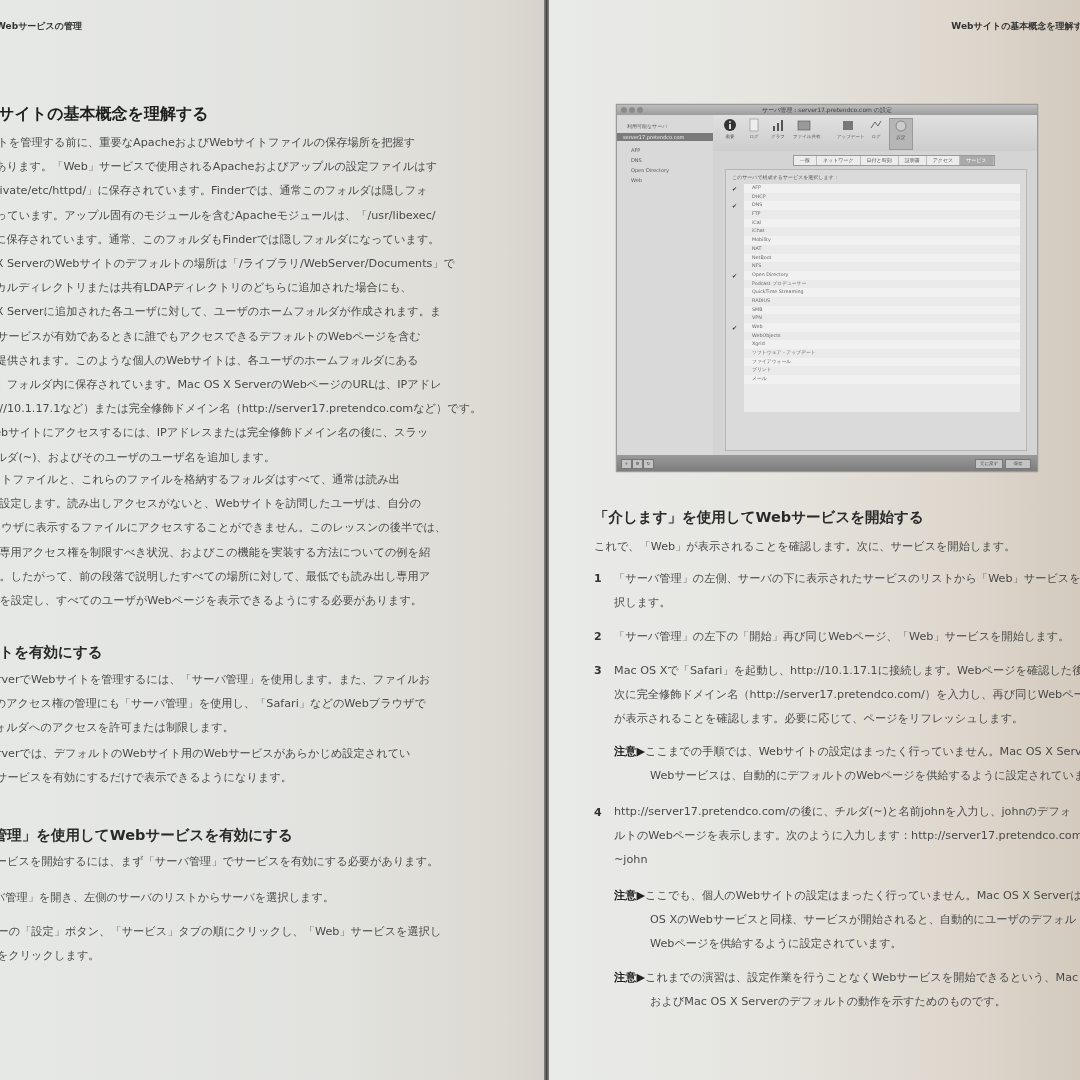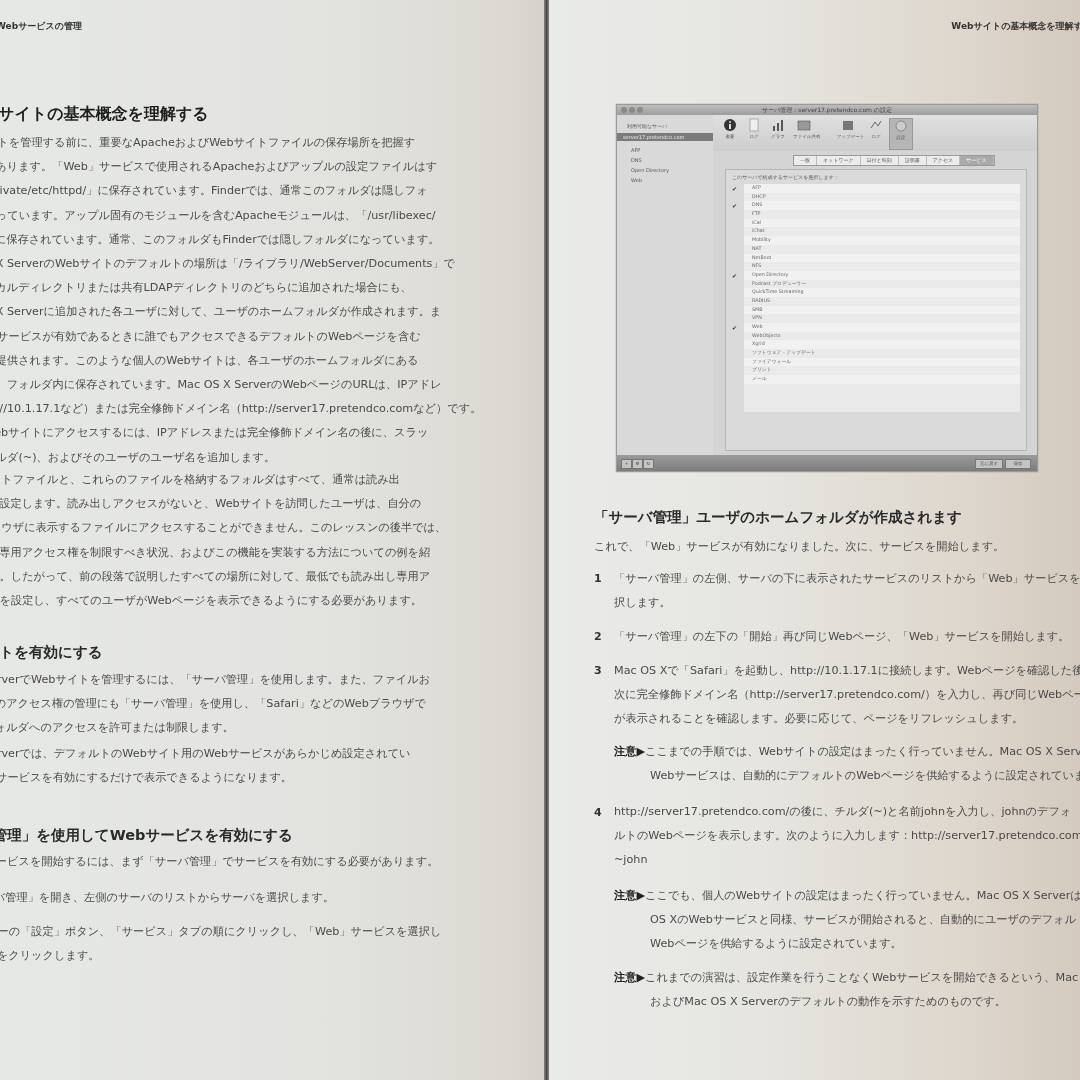--- a/index.html
+++ b/index.html
@@ -350,22 +350,22 @@
 
   <div class="fig-bottombar">
     <span class="fig-bb-btn" style="left:4px; width:9px;">+</span>
     <span class="fig-bb-btn" style="left:15px; width:9px;">⚙</span>
     <span class="fig-bb-btn" style="left:26px; width:9px;">↻</span>
     <span class="fig-bb-btn" style="right:34px; width:26px;">元に戻す</span>
     <span class="fig-bb-btn" style="right:6px; width:24px;">保存</span>
   </div>
 </div>
 
-<div class="h3" style="left:594px; top:508px;">「サーバ管理」ユーザのホームフォルダが作成されます</div>
-<div class="para" style="left:594px; top:535px;">これで、「Web」サービスが有効になりました。次に、サービスを開始します。</div>
+<div class="h3" style="left:594px; top:508px;">「介します」を使用してWebサービスを開始する</div>
+<div class="para" style="left:594px; top:535px;">これで、「Web」が表示されることを確認します。次に、サービスを開始します。</div>
 
 <div class="num" style="left:594px; top:572px;">1</div>
 <div class="para" style="left:614px; top:567px;">
   <span class="line">「サーバ管理」の左側、サーバの下に表示されたサービスのリストから「Web」サービスを選</span>
   <span class="line">択します。</span>
 </div>
 
 <div class="num" style="left:594px; top:630px;">2</div>
 <div class="para" style="left:614px; top:625px;">「サーバ管理」の左下の「開始」再び同じWebページ、「Web」サービスを開始します。</div>
 

